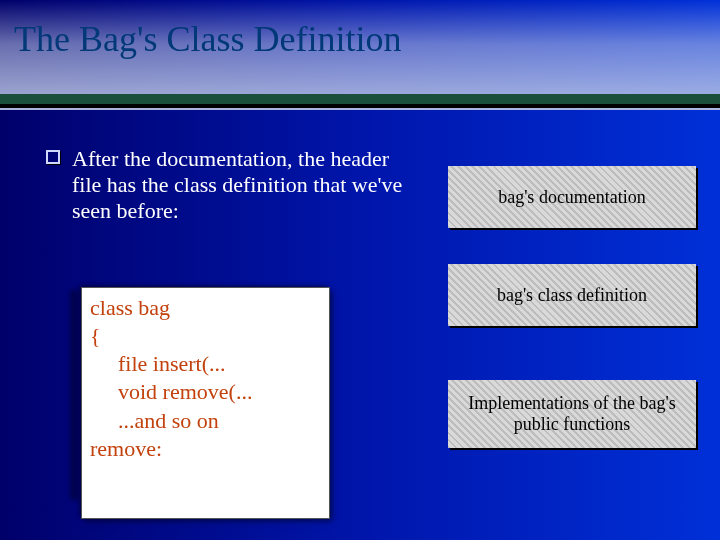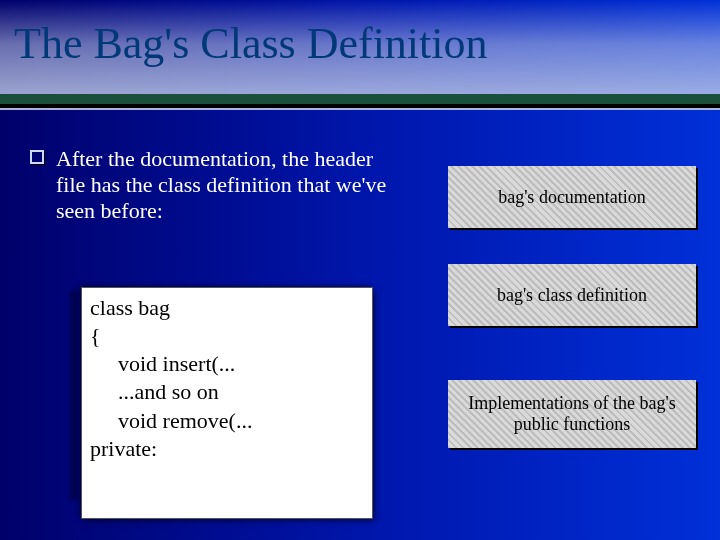--- a/index.html
+++ b/index.html
@@ -14,21 +14,21 @@
     width: 720px;
     height: 540px;
     background: linear-gradient(to right, #00006a 0%, #0015aa 50%, #0030d8 100%);
     position: relative;
     box-sizing: border-box;
   }
   .title {
     position: absolute;
     left: 14px;
     top: 18px;
-    font-size: 44px;
+    font-size: 36px;
     color: #003878;
     font-weight: normal;
   }
   .rule-green {
     position: absolute;
     left: 0; right: 0;
     top: 94px;
     height: 10px;
     background: #1a4f3b;
   }
@@ -45,45 +45,45 @@
     top: 0;
     width: 720px;
     height: 110px;
     background: linear-gradient(to bottom, rgba(255,255,255,0) 0%, rgba(190,200,230,0.55) 40%, rgba(190,200,230,0.9) 100%);
     pointer-events: none;
   }
 
   
   .bullet-block {
     position: absolute;
-    left: 56px;
+    left: 72px;
     top: 146px;
     width: 340px;
     color: #fff;
     font-size: 22px;
     line-height: 1.18;
   }
   .bullet-marker {
     position: absolute;
     left: -26px;
     top: 4px;
     width: 14px;
     height: 14px;
     border: 2px solid #cfd8ff;
     box-sizing: border-box;
     box-shadow: 1px 1px 0 #000;
   }
   .code-box {
     position: absolute;
     left: 82px;
     top: 288px;
-    width: 290px;
+    width: 247px;
     height: 230px;
     background: #fff;
-    color: #000000;
+    color: #c2410c;
     font-family: "Times New Roman", Times, serif;
     font-size: 22px;
     line-height: 1.28;
     padding: 6px 8px 8px 8px;
     box-sizing: border-box;
     box-shadow: 0 0 0 1px #555, -2px -2px 4px rgba(0,0,0,0.5), 3px 3px 6px rgba(0,0,0,0.5);
   }
   .code-box div { white-space: pre; }
   .ind { padding-left: 28px; }
   .code-shadow {
@@ -133,24 +133,24 @@
 
   <div class="bullet-block">
     <span class="bullet-marker"></span>
     <span>After the documentation, the header file has the class definition that we've seen before:</span>
   </div>
 
   <div class="code-shadow"></div>
   <div class="code-box">
     <div>class bag</div>
     <div>{</div>
-    <div class="ind">void insert(...</div>
+    <div class="ind">file insert(...</div>
+    <div class="ind">void remove(...</div>
     <div class="ind">...and so on</div>
-    <div class="ind">void remove(...</div>
-    <div>private:</div>
+    <div>remove:</div>
   </div>
 
   <div class="file-box fb1">
     <span class="inner">bag's documentation</span>
   </div>
   <div class="file-box fb2">
     <span class="inner">bag's class definition</span>
   </div>
   <div class="file-box fb3">
     <span class="inner">Implementations of the bag's public functions</span>

